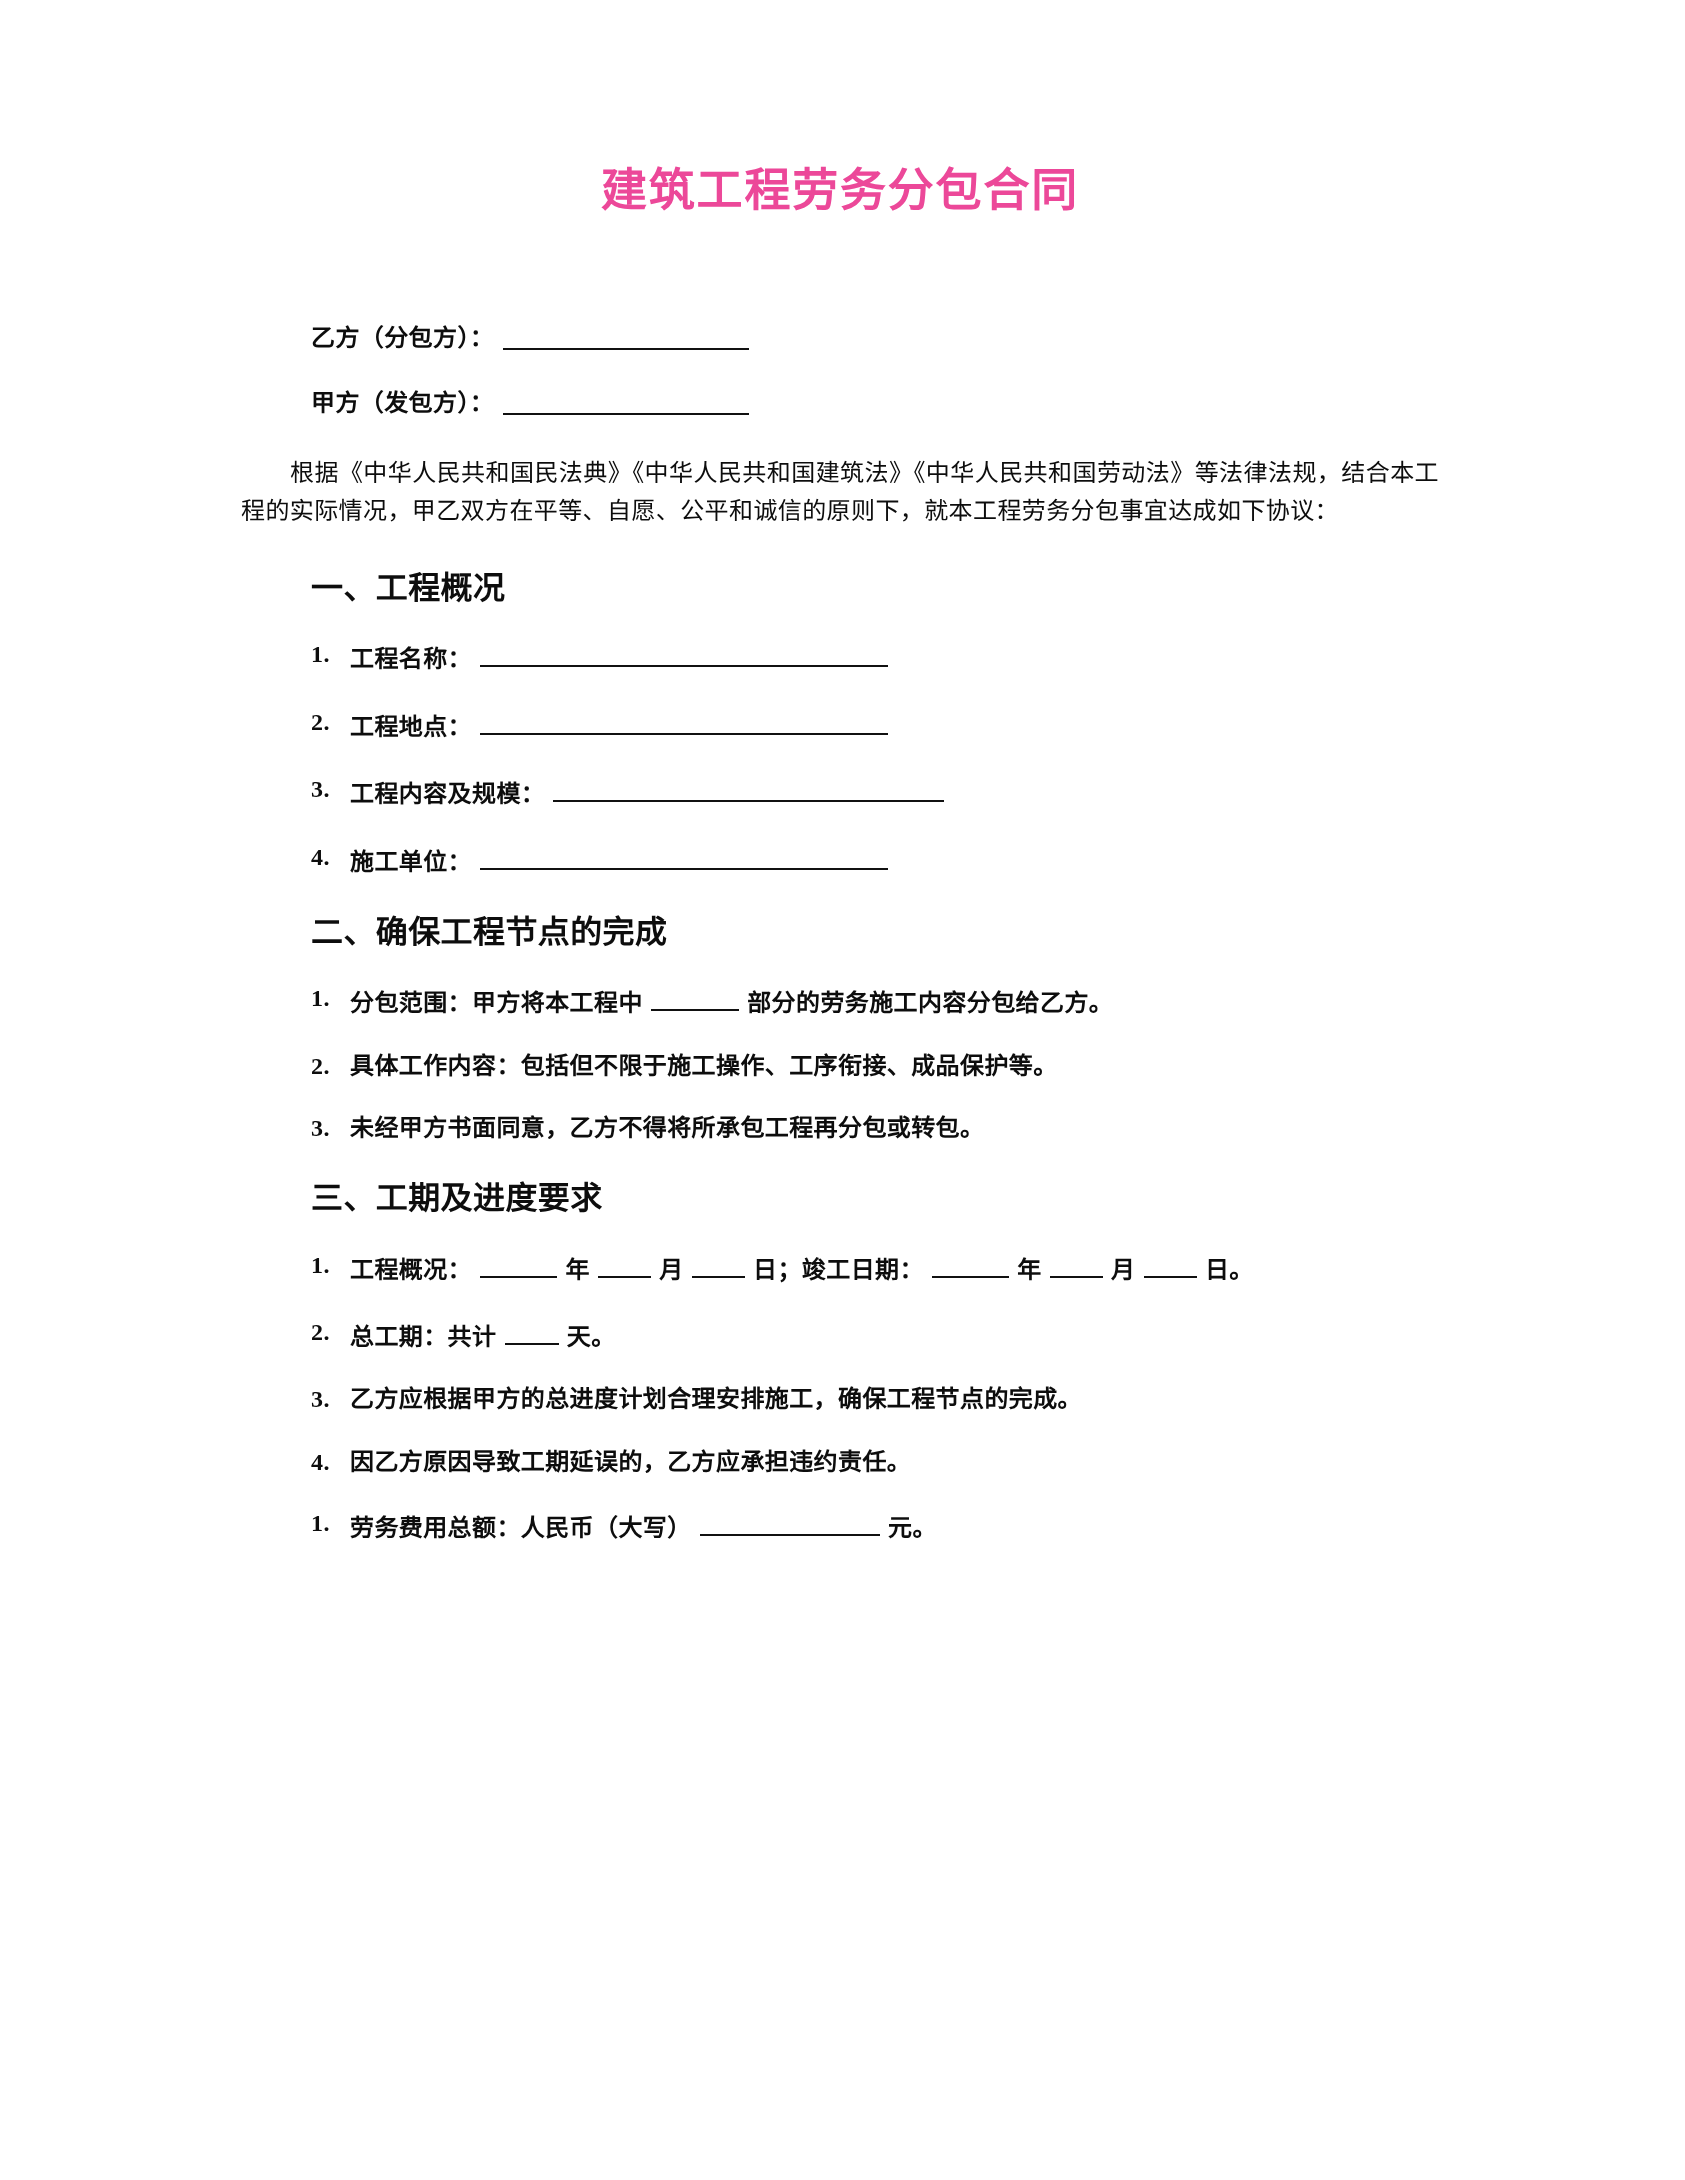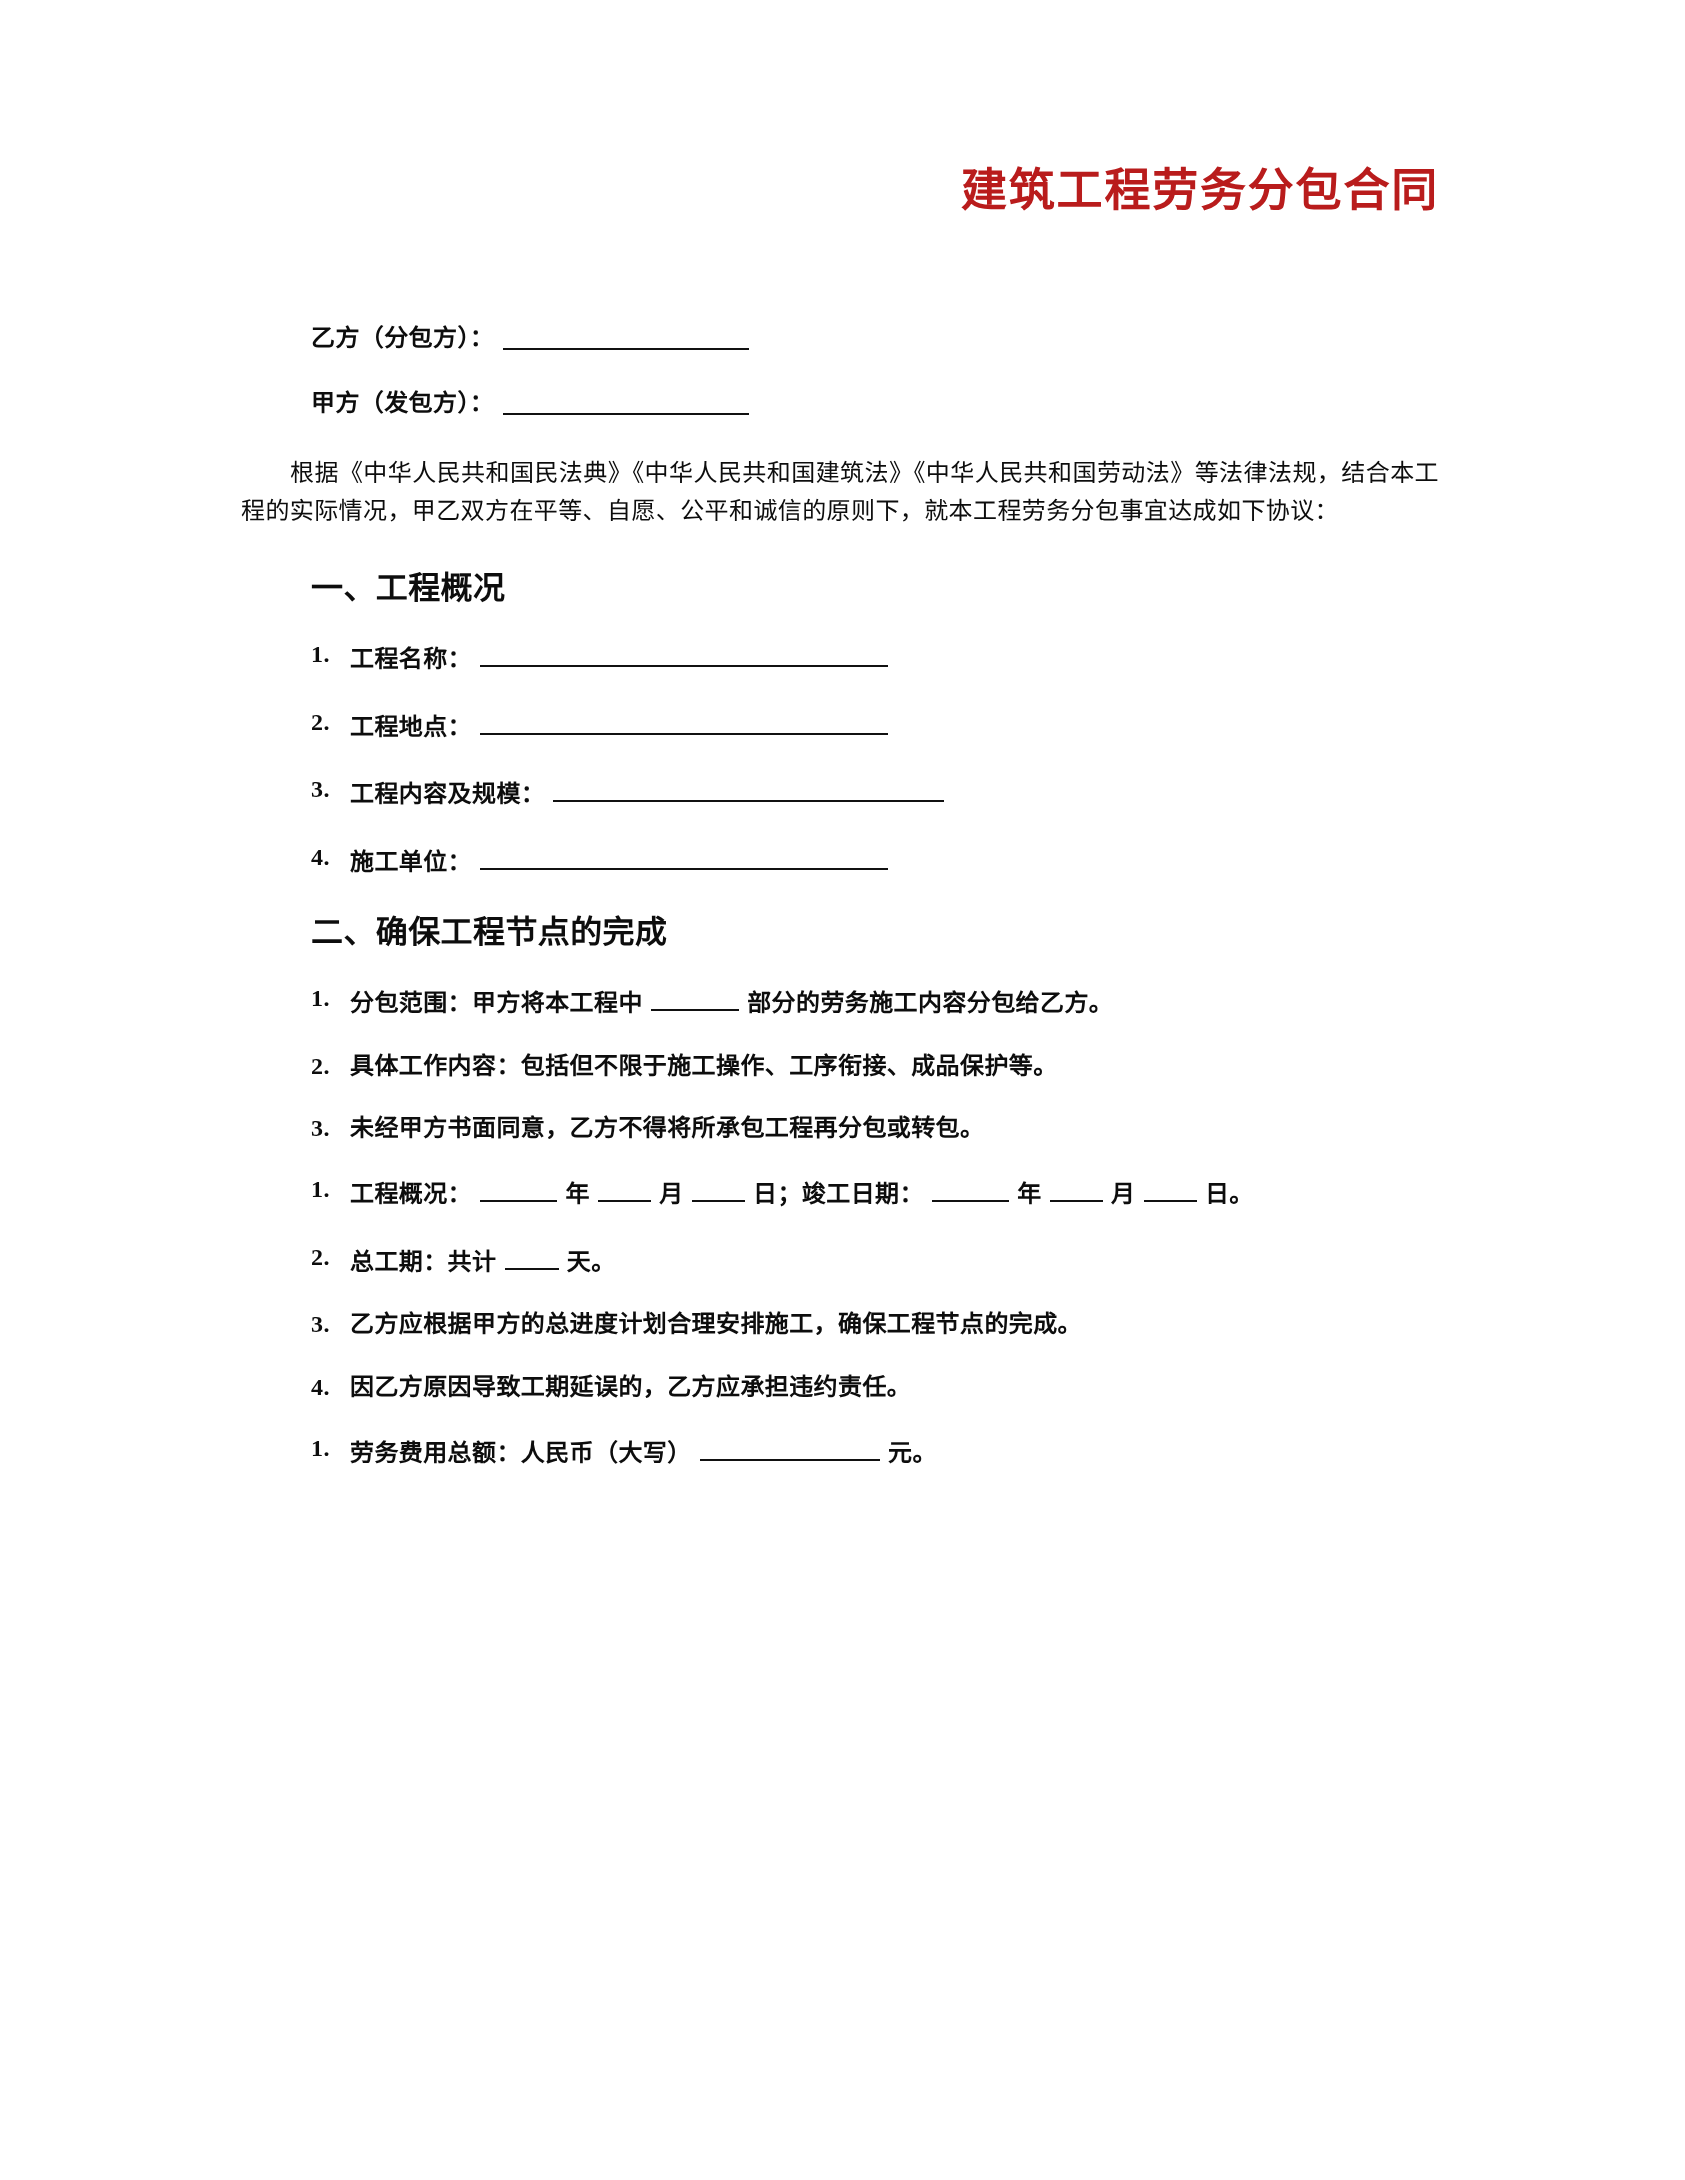--- a/index.html
+++ b/index.html
@@ -30,26 +30,26 @@
   .content {
     position: absolute;
     left: 241px;
     top: 0;
     width: 1198px;
   }
 
   .doc-title {
     font-size: 46px;
     font-weight: bold;
-    text-align: right;
+    text-align: center;
     letter-spacing: 1.8px;
     line-height: 1.25;
     margin: 0;
     padding-top: 162px;
-    color: #b91c1c;
+    color: #ec4899;
   }
 
   .party-block {
     margin-top: 104px;
   }
 
   .party-line {
     font-size: 24px;
     font-weight: bold;
     line-height: 1.0;
@@ -180,20 +180,21 @@
       <li class="list-item">
         <span class="num">2.</span>
         <span>具体工作内容：包括但不限于施工操作、工序衔接、成品保护等。</span>
       </li>
       <li class="list-item">
         <span class="num">3.</span>
         <span>未经甲方书面同意，乙方不得将所承包工程再分包或转包。</span>
       </li>
     </ul>
 
+    <h2 class="section-heading">三、工期及进度要求</h2>
     <ul class="list">
       <li class="list-item first-item">
         <span class="num">1.</span>
         <span>工程概况：</span>
         <span class="blank blank-year"></span>
         <span>年</span>
         <span class="blank blank-mon"></span>
         <span>月</span>
         <span class="blank blank-day"></span>
         <span>日；竣工日期：</span>

